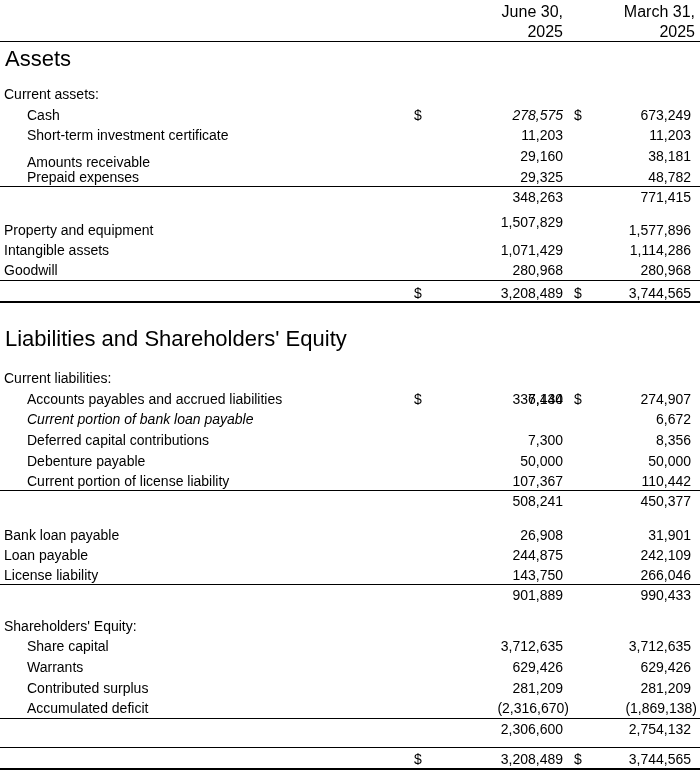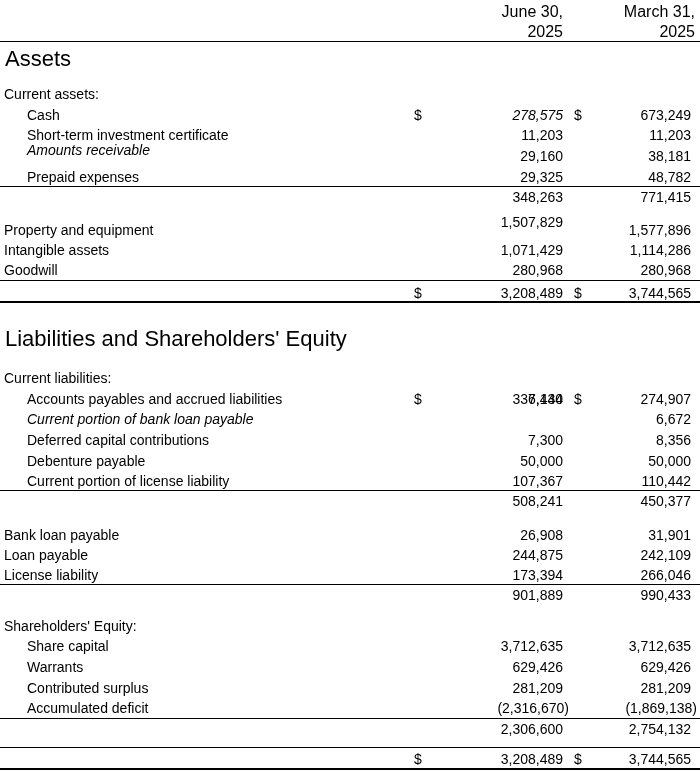--- a/index.html
+++ b/index.html
@@ -71,21 +71,21 @@
   <div class="abs num c1" style="top:105px;font-style:italic;">278,575</div>
   <div class="abs dollar d2" style="top:105px;">$</div>
   <div class="abs num c2" style="top:105px;">673,249</div>
 </div>
 <div>
   <div class="abs label indent" style="top:125px;">Short-term investment certificate</div>
   <div class="abs num c1" style="top:125px;">11,203</div>
   <div class="abs num c2" style="top:125px;">11,203</div>
 </div>
 <div>
-  <div class="abs label indent" style="top:140px;font-style:italic;">Amounts receivable</div>
+  <div class="abs label indent" style="top:152px;">Amounts receivable</div>
   <div class="abs num c1" style="top:146px;">29,160</div>
   <div class="abs num c2" style="top:146px;">38,181</div>
 </div>
 <div>
   <div class="abs label indent" style="top:167px;">Prepaid expenses</div>
   <div class="abs num c1" style="top:167px;">29,325</div>
   <div class="abs num c2" style="top:167px;">48,782</div>
 </div>
 <div class="rule" style="top:186px;"></div>
 <div>
@@ -159,21 +159,21 @@
   <div class="abs num c1" style="top:525px;">26,908</div>
   <div class="abs num c2" style="top:525px;">31,901</div>
 </div>
 <div>
   <div class="abs label noindent" style="top:545px;">Loan payable</div>
   <div class="abs num c1" style="top:545px;">244,875</div>
   <div class="abs num c2" style="top:545px;">242,109</div>
 </div>
 <div>
   <div class="abs label noindent" style="top:565px;">License liability</div>
-  <div class="abs num c1" style="top:565px;">173,394</div>
+  <div class="abs num c1" style="top:565px;">143,750</div>
   <div class="abs num c2" style="top:565px;">266,046</div>
 </div>
 <div class="rule" style="top:584px;"></div>
 <div>
   <div class="abs num c1" style="top:585px;">901,889</div>
   <div class="abs num c2" style="top:585px;">990,433</div>
 </div>
 
 <div class="abs label noindent" style="top:616px;">Shareholders' Equity:</div>
 

